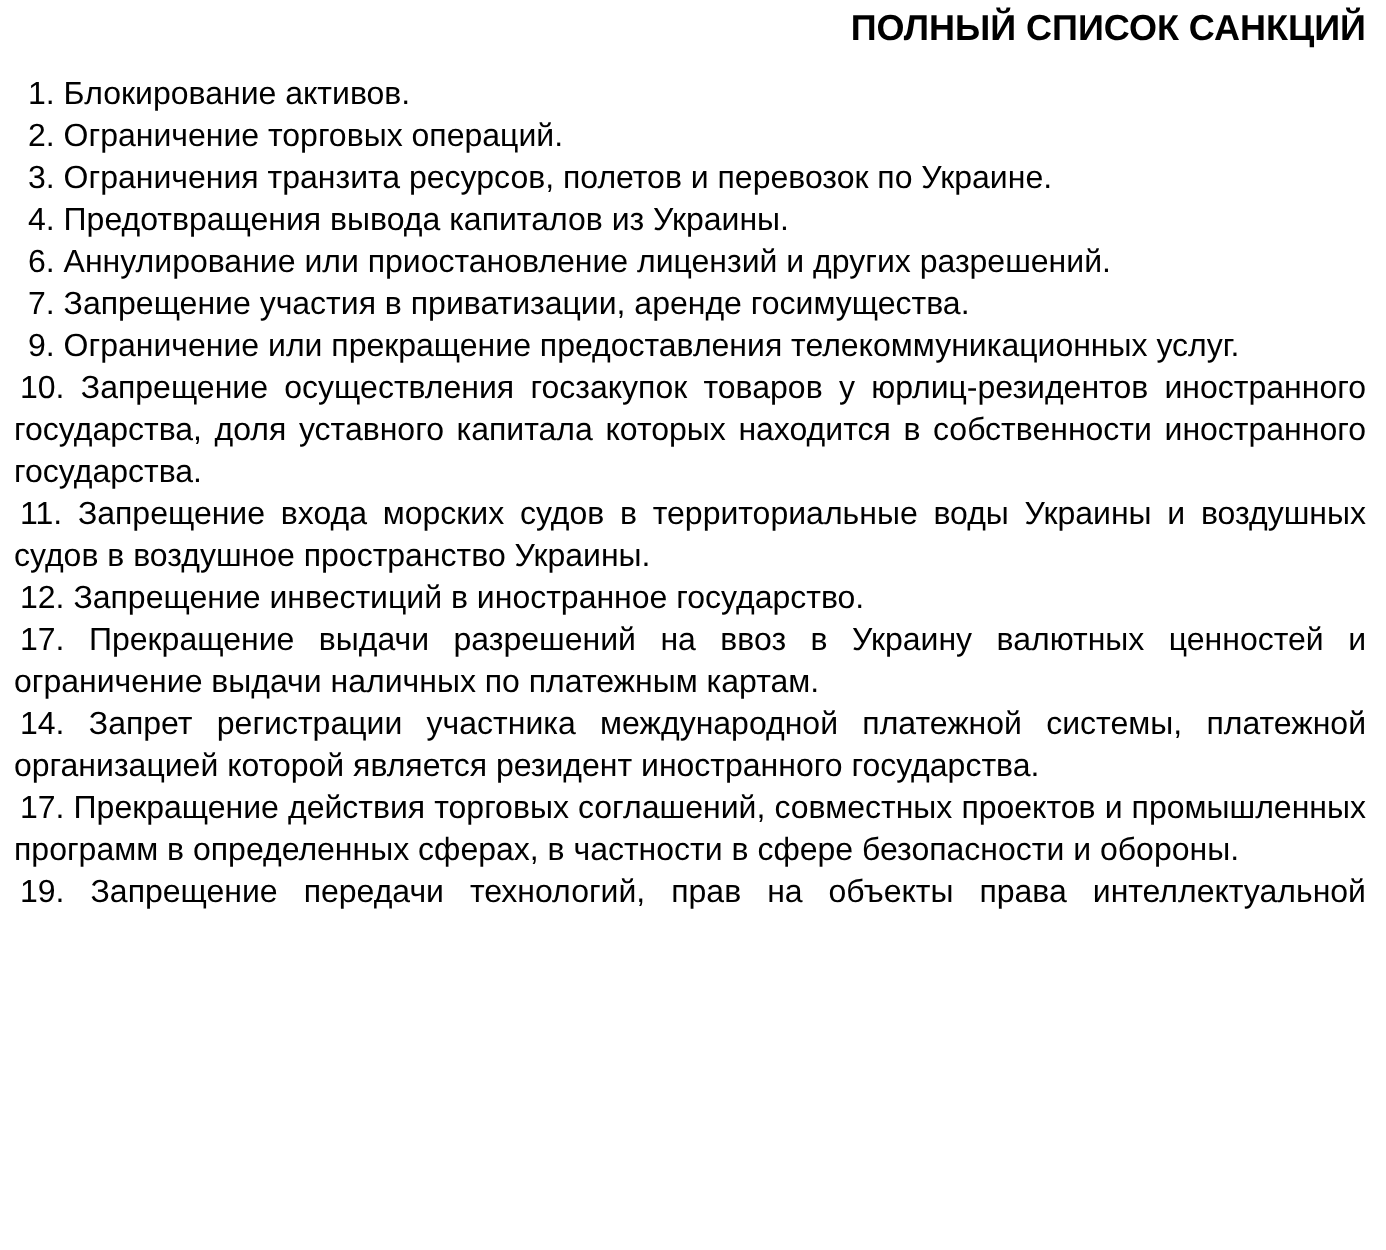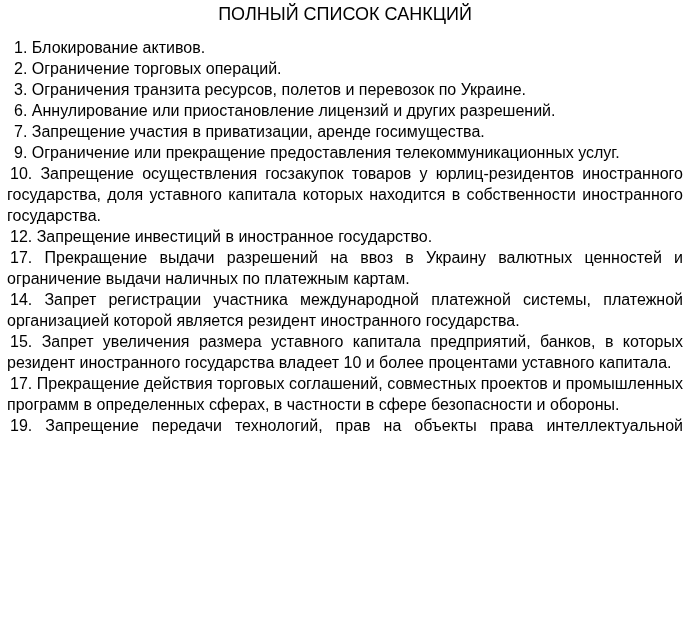--- a/index.html
+++ b/index.html
@@ -16,23 +16,23 @@
     background: var(--bg, #ffffff);
     padding: 3px 10px 0 7px;
     font-family: "Liberation Sans", "DejaVu Sans", sans-serif;
     font-size: 16px;
     line-height: 21px;
     color: var(--text, #000000);
   }
   .page-title {
     font-size: 18px;
     line-height: 22px;
-    font-weight: normal;
+    font-weight: bold;
     margin: 0 0 12px 0;
-    text-align: center;
+    text-align: right;
   }
   .item {
     margin: 0;
     text-align: justify;
     text-indent: 3px;
     word-spacing: normal;
   }
   .item.single {
     text-indent: 7px;
   }
@@ -46,38 +46,39 @@
 
 <div class="viewport">
   <h1 class="page-title">ПОЛНЫЙ СПИСОК САНКЦИЙ</h1>
   <div id="list">
   <p class="item single"><span class="num">1.</span> <span class="txt">Блокирование активов.</span></p>
 
   <p class="item single"><span class="num">2.</span> <span class="txt">Ограничение торговых операций.</span></p>
 
   <p class="item single"><span class="num">3.</span> <span class="txt">Ограничения транзита ресурсов, полетов и перевозок по Украине.</span></p>
 
+  <p class="item single"><span class="num">4.</span> <span class="txt">Предотвращения вывода капиталов из Украины.</span></p>
 
 
   <p class="item single"><span class="num">6.</span> <span class="txt">Аннулирование или приостановление лицензий и других разрешений.</span></p>
 
   <p class="item single"><span class="num">7.</span> <span class="txt">Запрещение участия в приватизации, аренде госимущества.</span></p>
 
 
   <p class="item single"><span class="num">9.</span> <span class="txt">Ограничение или прекращение предоставления телекоммуникационных услуг.</span></p>
 
   <p class="item"><span class="num">10.</span> <span class="txt">Запрещение осуществления госзакупок товаров у юрлиц-резидентов иностранного государства, доля уставного капитала которых находится в собственности иностранного государства.</span></p>
 
+  <p class="item"><span class="num">11.</span> <span class="txt">Запрещение входа морских судов в территориальные воды Украины и воздушных судов в воздушное пространство Украины.</span></p>
 
   <p class="item"><span class="num">12.</span> <span class="txt">Запрещение инвестиций в иностранное государство.</span></p>
 
   <p class="item"><span class="num">17.</span> <span class="txt">Прекращение выдачи разрешений на ввоз в Украину валютных ценностей и ограничение выдачи наличных по платежным картам.</span></p>
 
   <p class="item"><span class="num">14.</span> <span class="txt">Запрет регистрации участника международной платежной системы, платежной организацией которой является резидент иностранного государства.</span></p>
 
-  <p class="item"><span class="num">15.</span> <span class="txt">Запрет увеличения размера уставного капитала предприятий, банков, в которых резидент иностранного государства владеет 10 и более процентами уставного капитала.</span></p>
 
 
   <p class="item"><span class="num">17.</span> <span class="txt">Прекращение действия торговых соглашений, совместных проектов и промышленных программ в определенных сферах, в частности в сфере безопасности и обороны.</span></p>
 
   <p class="item"><span class="num">19.</span> <span class="txt">Запрещение передачи технологий, прав на объекты права интеллектуальной</span></p>
 </div>
 </div>
 
 </body></html>

